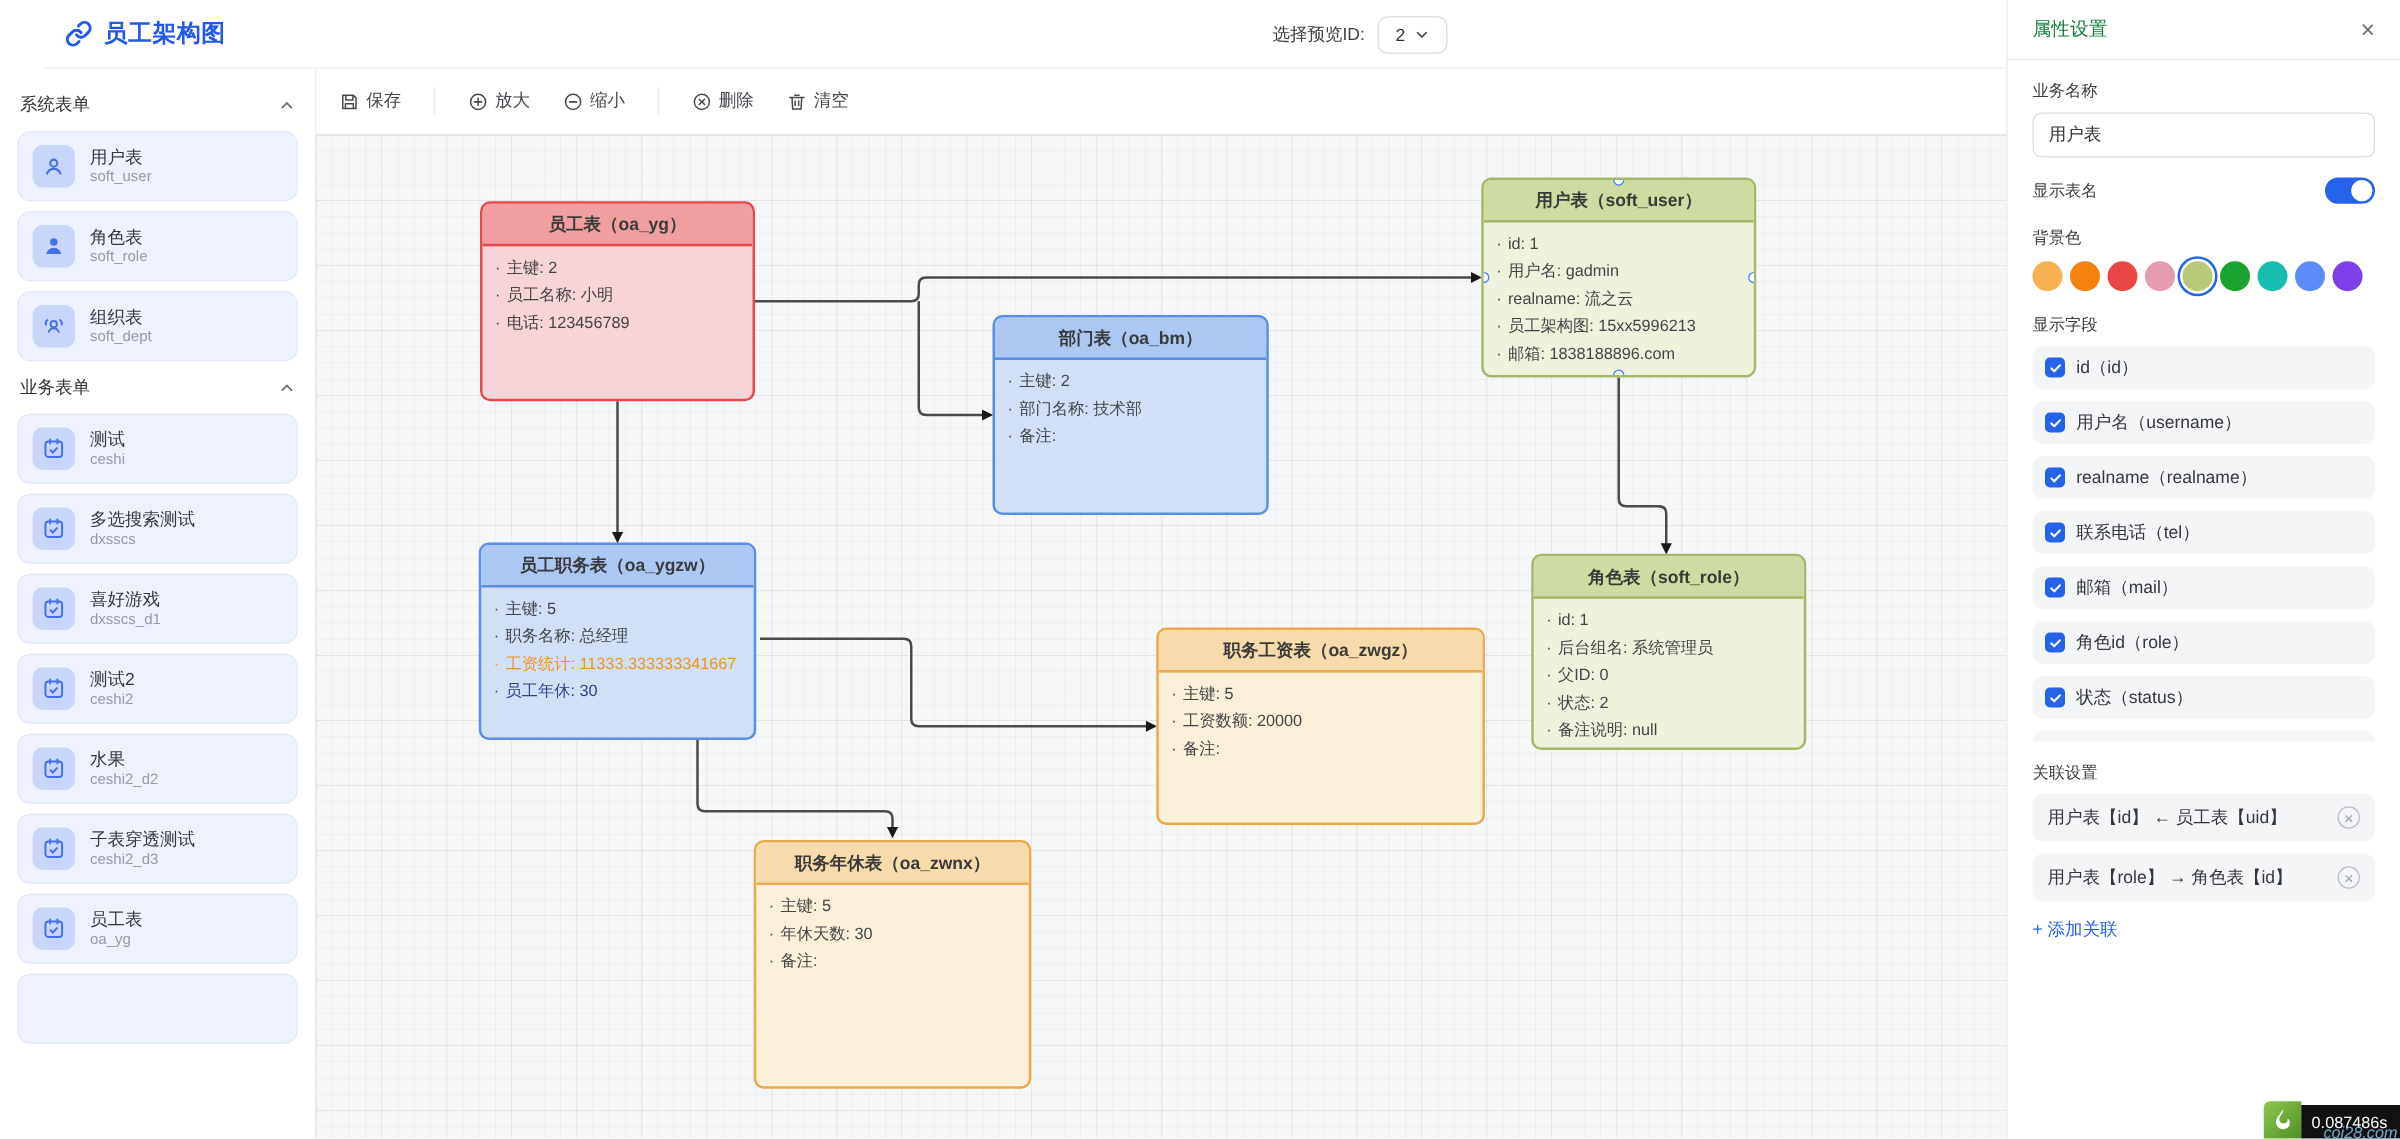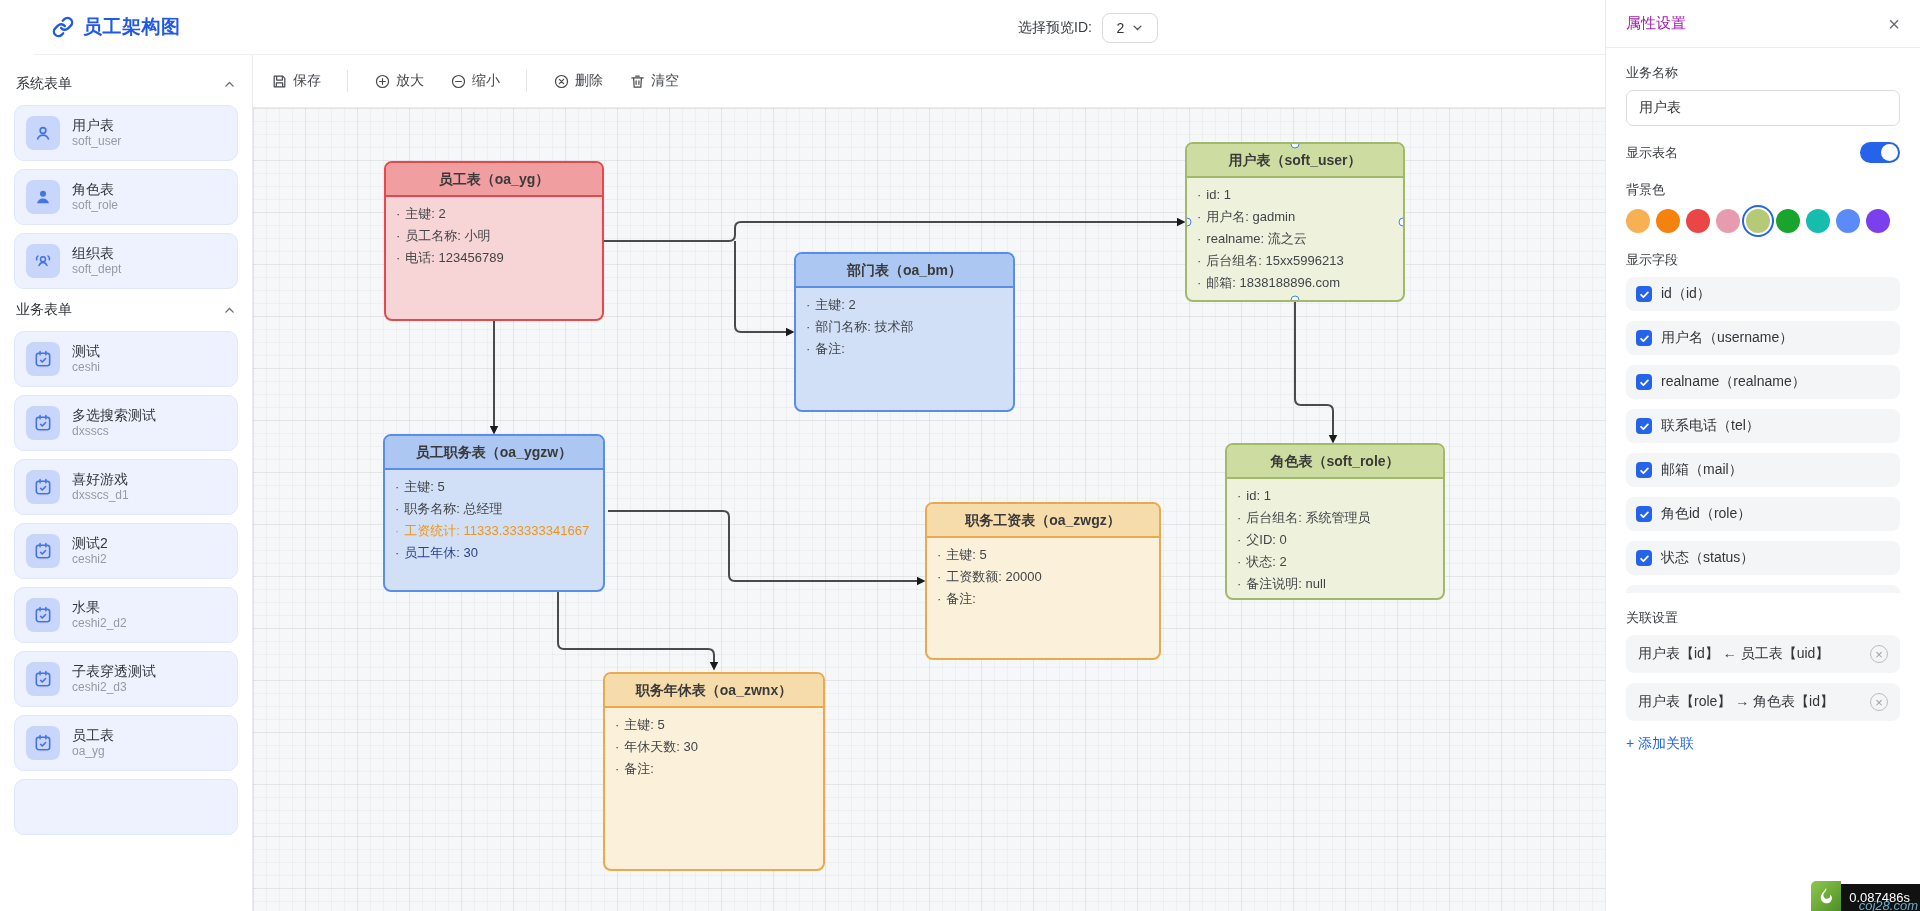--- a/index.html
+++ b/index.html
@@ -44,21 +44,21 @@
   .node-body{padding:6px 10px;font-size:13px;color:#424548;line-height:22px;}
   .row .bullet{margin-right:5px;color:inherit;}
   .t-red{--b:#e4494e;--h:#f19ea1;--bg:#f7d4d5;}
   .t-blue{--b:#5a8de6;--h:#abc7f2;--bg:#d2e0f7;}
   .t-green{--b:#a2b96b;--h:#cddda2;--bg:#eef2dd;}
   .t-orange{--b:#eaa94d;--h:#f6dcab;--bg:#fbf0da;}
   .handle{position:absolute;width:9px;height:9px;border-radius:50%;background:#fff;border:1.6px solid #3b82f6;transform:translate(-50%,-50%);z-index:5;}
   
   .panel{width:315px;border-left:1px solid #e9eaec;background:#fff;display:flex;flex-direction:column;}
   .panel-header{height:48px;display:flex;align-items:center;justify-content:space-between;padding:0 20px;border-bottom:1px solid #ededed;flex:0 0 48px;}
-  .panel-title{font-size:15px;color:#a21caf;}
+  .panel-title{font-size:15px;color:#15803d;}
   .panel-close{font-size:20px;color:#6b6f75;cursor:pointer;line-height:1;}
   .panel-body{flex:1;overflow:hidden;padding:16px 20px 0;}
   .p-label{font-size:13px;color:#3a3d42;margin-bottom:8px;}
   .p-input{width:100%;height:36px;border:1px solid #d9dce1;border-radius:7px;padding:0 12px;font-size:14px;color:#333;outline:none;font-family:inherit;background:#fff;}
   .toggle-row{display:flex;align-items:center;justify-content:space-between;margin:16px 0 18px;}
   .toggle{width:40px;height:21px;border-radius:11px;background:#2563eb;position:relative;cursor:pointer;}
   .toggle .knob{position:absolute;right:2px;top:2px;width:17px;height:17px;border-radius:50%;background:#fff;}
   .dots{display:flex;gap:6px;margin:10px 0 18px;}
   .dot{width:24px;height:24px;border-radius:50%;cursor:pointer;}
   .dot.sel{box-shadow:0 0 0 2px #fff,0 0 0 4px #2563eb;}
@@ -335,39 +335,39 @@
                 <div class="row"><span class="bullet">·</span><span>部门名称: 技术部</span></div>
                 <div class="row"><span class="bullet">·</span><span>备注:</span></div>
               </div>
             </div>
             <div class="node t-green" style="left: 932px; top: 34px; width: 220px; height: 160px;">
               <div class="node-header">用户表（soft_user）</div>
               <div class="node-body">
                 <div class="row"><span class="bullet">·</span><span>id: 1</span></div>
                 <div class="row"><span class="bullet">·</span><span>用户名: gadmin</span></div>
                 <div class="row"><span class="bullet">·</span><span>realname: 流之云</span></div>
-                <div class="row"><span class="bullet">·</span><span>后台组名: 15xx5996213</span></div>
+                <div class="row"><span class="bullet">·</span><span>员工架构图: 15xx5996213</span></div>
                 <div class="row"><span class="bullet">·</span><span>邮箱: 1838188896.com</span></div>
                 <div class="row"><span class="bullet">·</span><span></span></div>
               </div>
               <span class="handle" style="left: 50%; top: 0px;"></span>
               <span class="handle" style="left: 50%; top: 100%;"></span>
               <span class="handle" style="left: 0px; top: 50%;"></span>
               <span class="handle" style="left: 100%; top: 50%;"></span>
             </div>
             <div class="node t-blue" style="left: 130px; top: 326px; width: 222px; height: 158px;">
               <div class="node-header">员工职务表（oa_ygzw）</div>
               <div class="node-body">
                 <div class="row"><span class="bullet">·</span><span>主键: 5</span></div>
                 <div class="row"><span class="bullet">·</span><span>职务名称: 总经理</span></div>
                 <div class="row" style="color: rgb(238, 149, 24);"><span class="bullet">·</span><span>工资统计: 11333.333333341667</span></div>
                 <div class="row" style="color: rgb(45, 65, 144);"><span class="bullet">·</span><span>员工年休: 30</span></div>
               </div>
             </div>
-            <div class="node t-orange" style="left: 672px; top: 394px; width: 236px; height: 158px;">
+            <div class="node t-orange" style="left: 672px; top: 394px; width: 263px; height: 158px;">
               <div class="node-header">职务工资表（oa_zwgz）</div>
               <div class="node-body">
                 <div class="row"><span class="bullet">·</span><span>主键: 5</span></div>
                 <div class="row"><span class="bullet">·</span><span>工资数额: 20000</span></div>
                 <div class="row"><span class="bullet">·</span><span>备注:</span></div>
               </div>
             </div>
             <div class="node t-green" style="left: 972px; top: 335px; width: 220px; height: 157px;">
               <div class="node-header">角色表（soft_role）</div>
               <div class="node-body">

